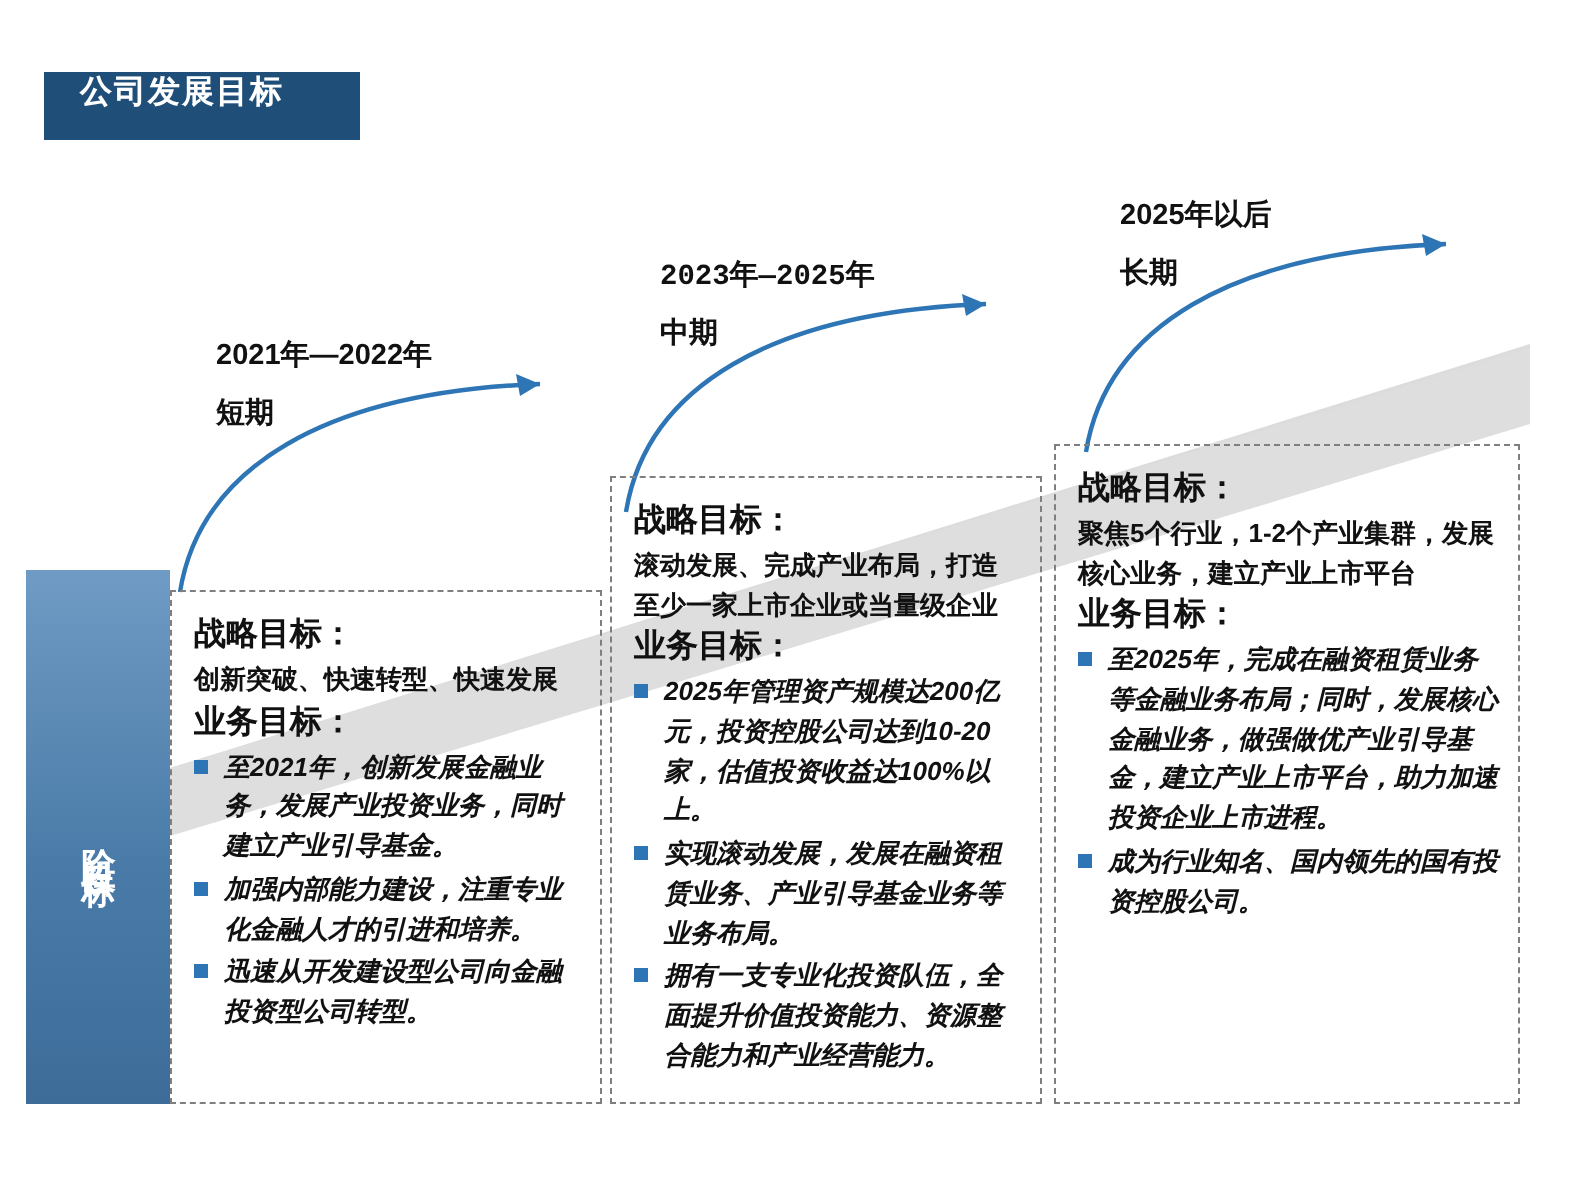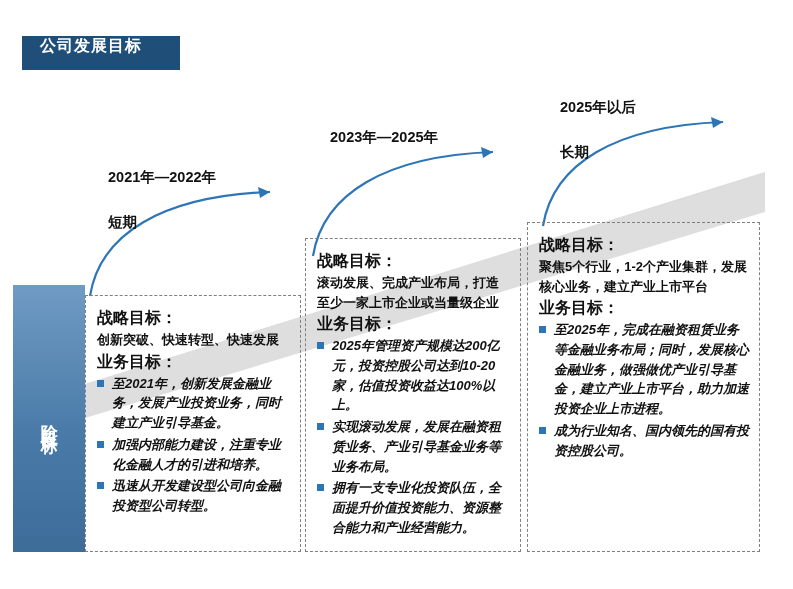--- a/index.html
+++ b/index.html
@@ -71,25 +71,25 @@
   }
   .phase-head .period {
     font-size: 14.5px;
     font-weight: bold;
     color: #111111;
   }
   .phase-head .term {
     font-size: 14.5px;
     font-weight: bold;
     color: #111111;
-    margin-top: 26px;
+    margin-top: 10px;
   }
 
   .ph1 { left: 108px; top: 168px; width: 180px; }
-  .ph2 { left: 330px; top: 128px; width: 190px; }
+  .ph2 { left: 330px; top: 128px; width: 190px; font-family: Liberation Mono, monospace; }
   .ph3 { left: 560px; top: 98px; width: 180px; }
 
   
   .arc {
     position: absolute;
     pointer-events: none;
   }
   .arc1 { left: 82px; top: 186px; }
   .arc2 { left: 305px; top: 146px; }
   .arc3 { left: 535px; top: 116px; }
@@ -180,20 +180,21 @@
   <path d="M8,110 C18,48 80,10 188,6" stroke="#2e75b6" stroke-width="2.2" fill="none"></path>
   <path d="M188,6 L176,1 L178,12 Z" fill="#2e75b6"></path>
 </svg>
 
 <div class="phase-head ph1">
   <div class="period">2021年—2022年</div>
   <div class="term">短期</div>
 </div>
 <div class="phase-head ph2">
   <div class="period">2023年—2025年</div>
+  <div class="term">中期</div>
 </div>
 <div class="phase-head ph3">
   <div class="period">2025年以后</div>
   <div class="term">长期</div>
 </div>
 
 <div class="card card1">
   <div class="sec-title">战略目标：</div>
   <div class="sec-body">创新突破、快速转型、快速发展</div>
   <div class="sec-title">业务目标：</div>

